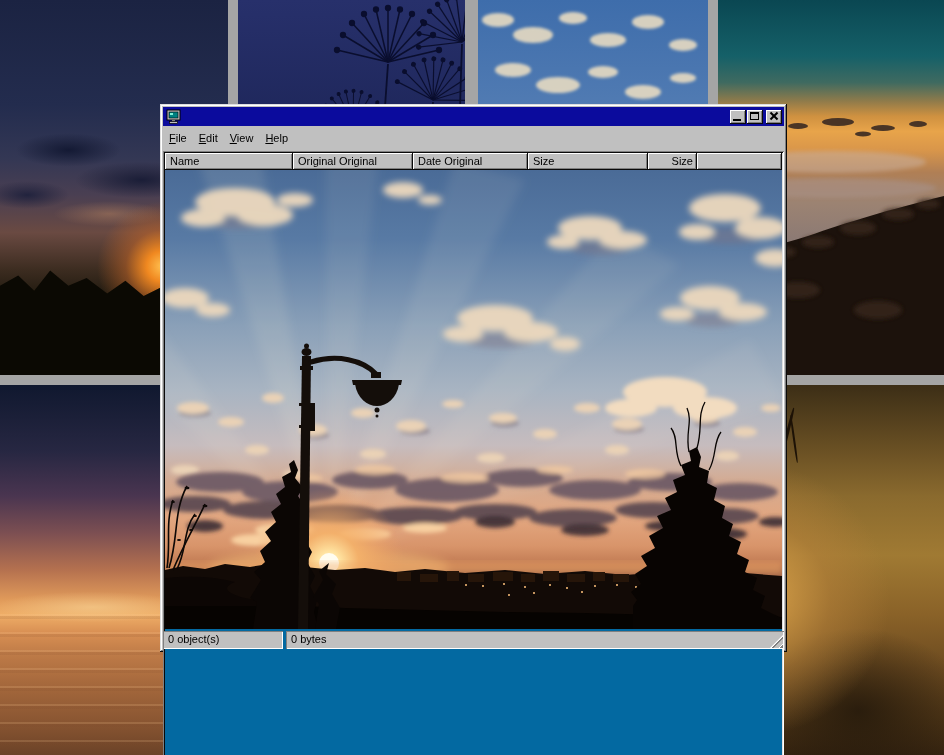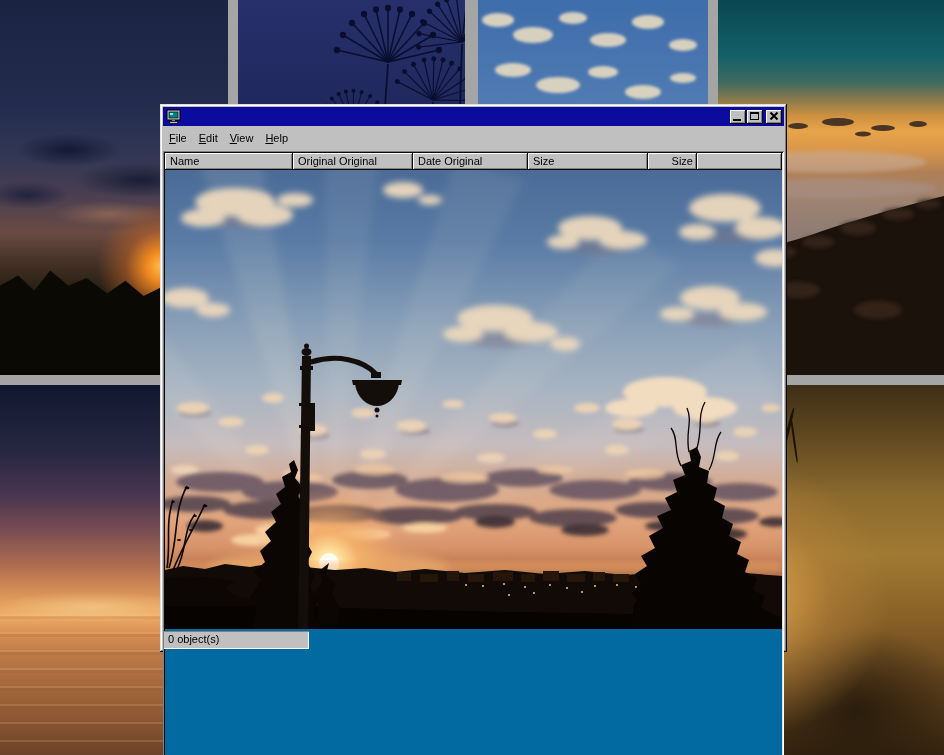--- a/index.html
+++ b/index.html
@@ -78,21 +78,21 @@
   .hcell{background:#c0c0c0;height:17px;box-sizing:border-box;font-size:11px;color:#000;
     padding:2px 4px 0 5px;white-space:nowrap;overflow:hidden;
     box-shadow:inset -1px -1px 0 #0a0a0a, inset 1px 1px 0 #fff, inset -2px -2px 0 #808080;}
   .hc0{width:128px;} .hc1{width:120px;} .hc2{width:115px;} .hc3{width:120px;}
   .hc4{width:49px;text-align:right;} .hc5{flex:1;}
   #viewport{position:absolute;left:2px;top:19px;width:617px;height:459px;background:#000;}
   #viewport svg{display:block;}
   #statusbar{position:absolute;left:3px;bottom:3px;right:3px;height:18px;display:flex;align-items:stretch;}
   .spane{background:#c0c0c0;box-shadow:inset 1px 1px 0 #808080, inset -1px -1px 0 #fff;
     font-size:11px;color:#000;padding:2px 0 0 5px;box-sizing:border-box;}
-  #spane1{width:146px;}
+  #spane1{width:120px;}
   #spane2{flex:1;margin-left:3px;position:relative;}
   #grip{position:absolute;right:1px;bottom:1px;width:13px;height:13px;
     background:repeating-linear-gradient(135deg, rgba(0,0,0,0) 0 3px, #fff 3px 4px, #808080 4px 6px);
     clip-path:polygon(100% 0,100% 100%,0 100%);}
 </style>
 </head>
 <body>
 
 <div>
   <div class="photo" id="photoA"></div>
@@ -528,14 +528,18 @@
           <circle cx="212" cy="240" r="2.5"></circle>
           <circle cx="212" cy="246" r="1.5"></circle>
         </g>
         <path d="M146,192 C172,184 198,190 211,204" stroke="#140e0a" stroke-width="5" fill="none" stroke-linecap="round"></path>
       </svg>
     </div>
   </div>
 
   <div id="statusbar">
     <div class="spane" id="spane1">0 object(s)</div>
+    <div class="spane" id="spane2">
+      <span>0 bytes</span>
+      <div id="grip"></div>
+    </div>
   </div>
 </div>
 
 </body></html>

